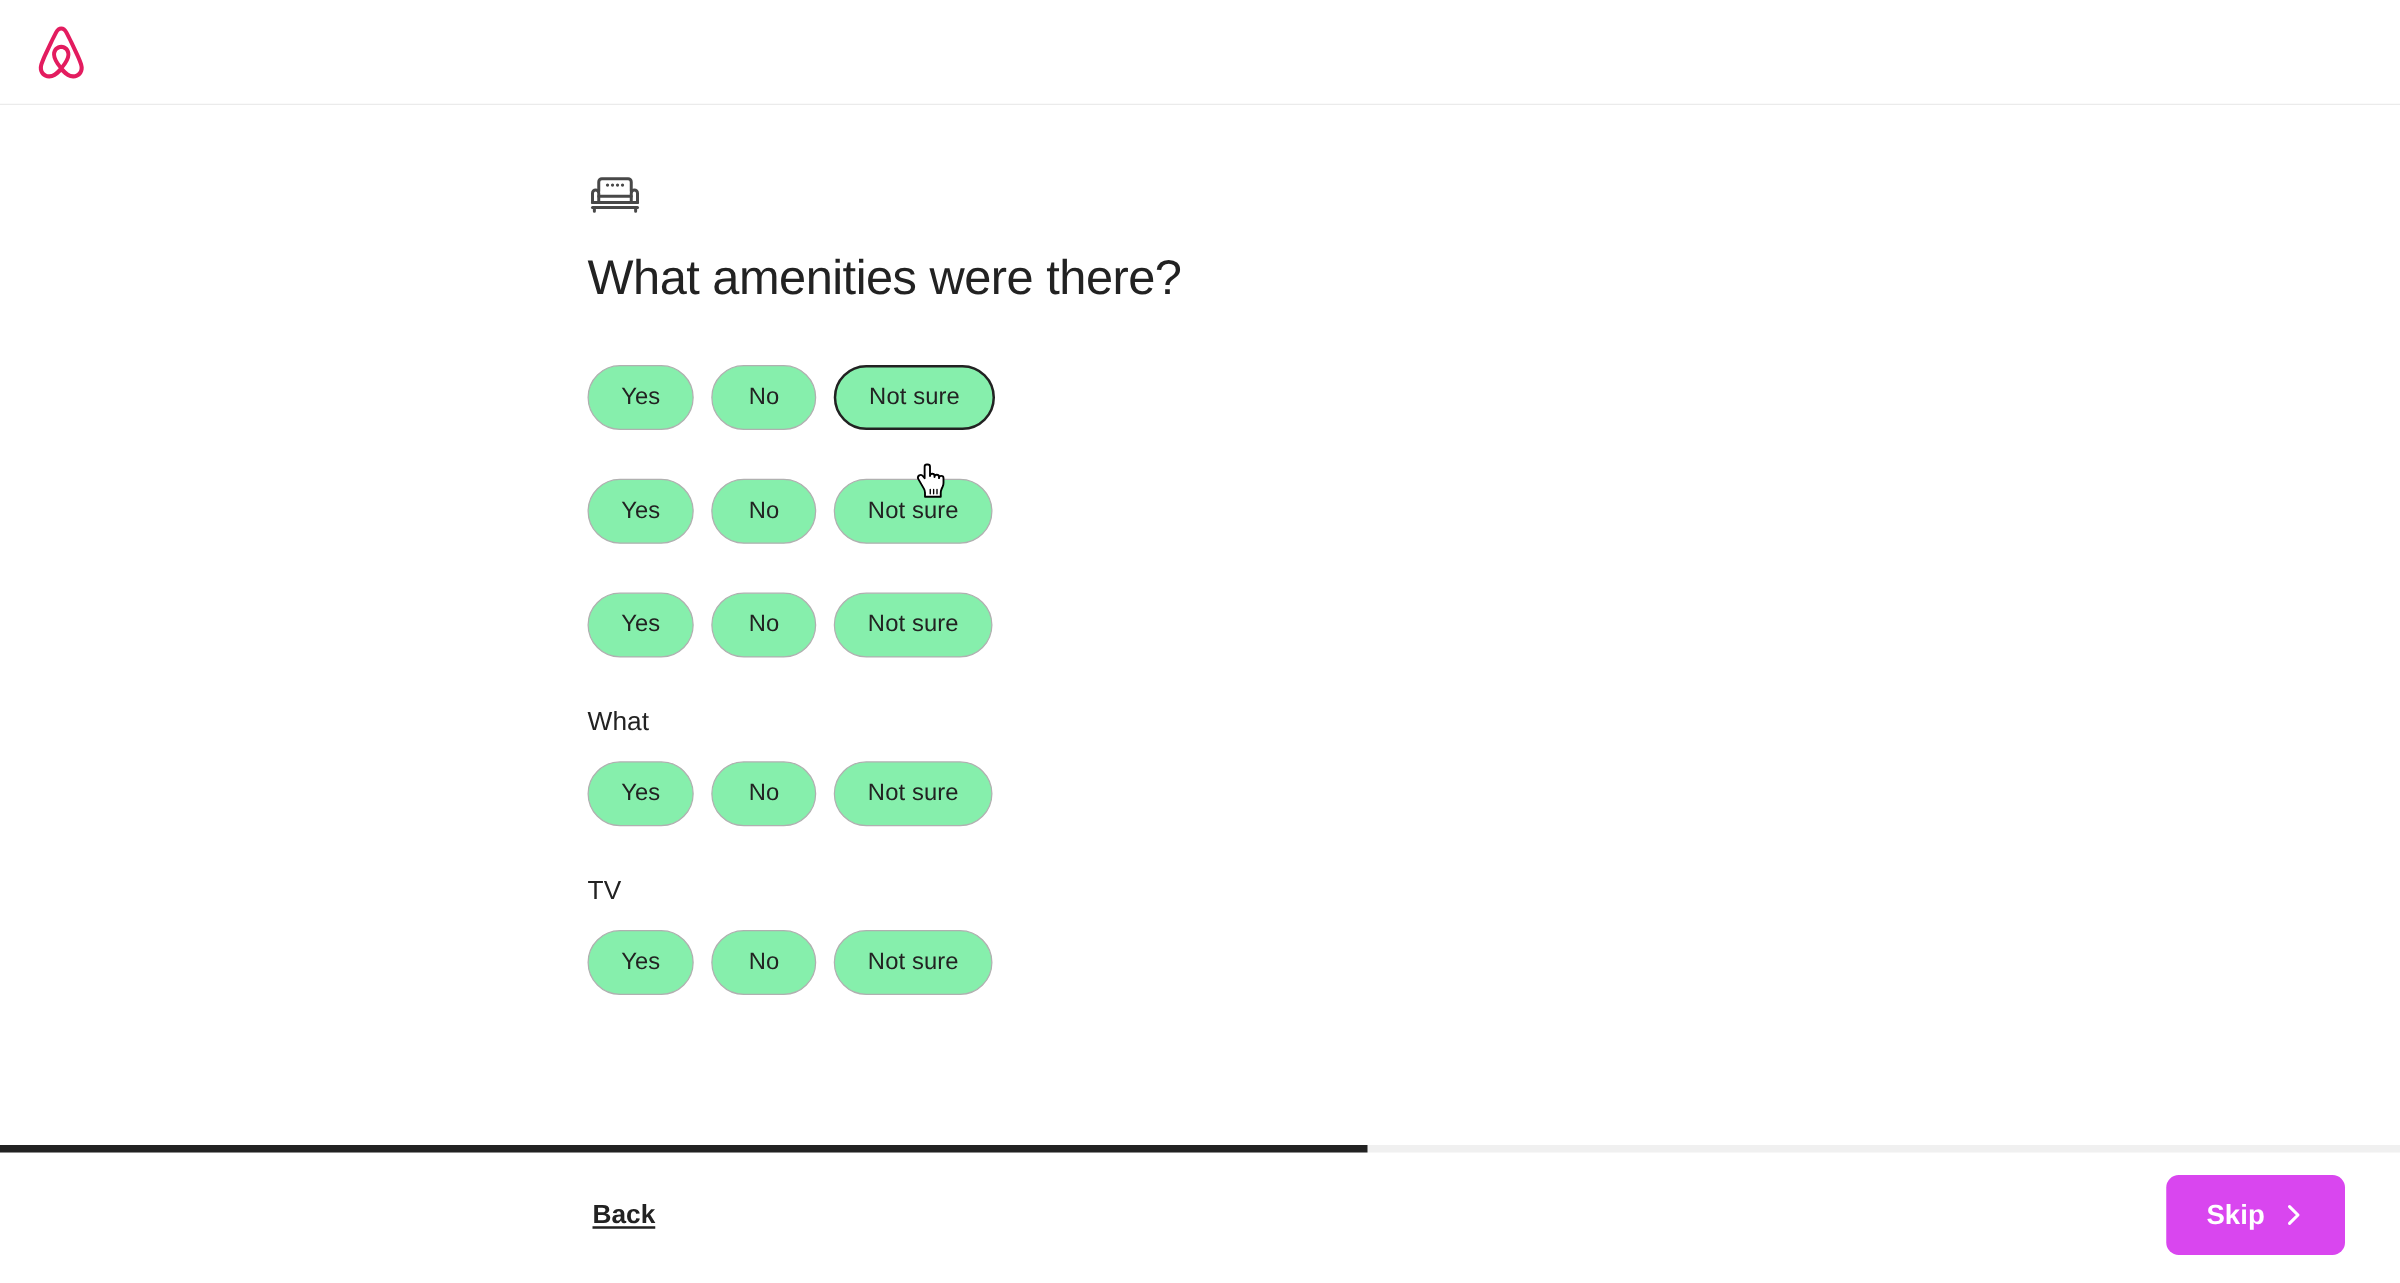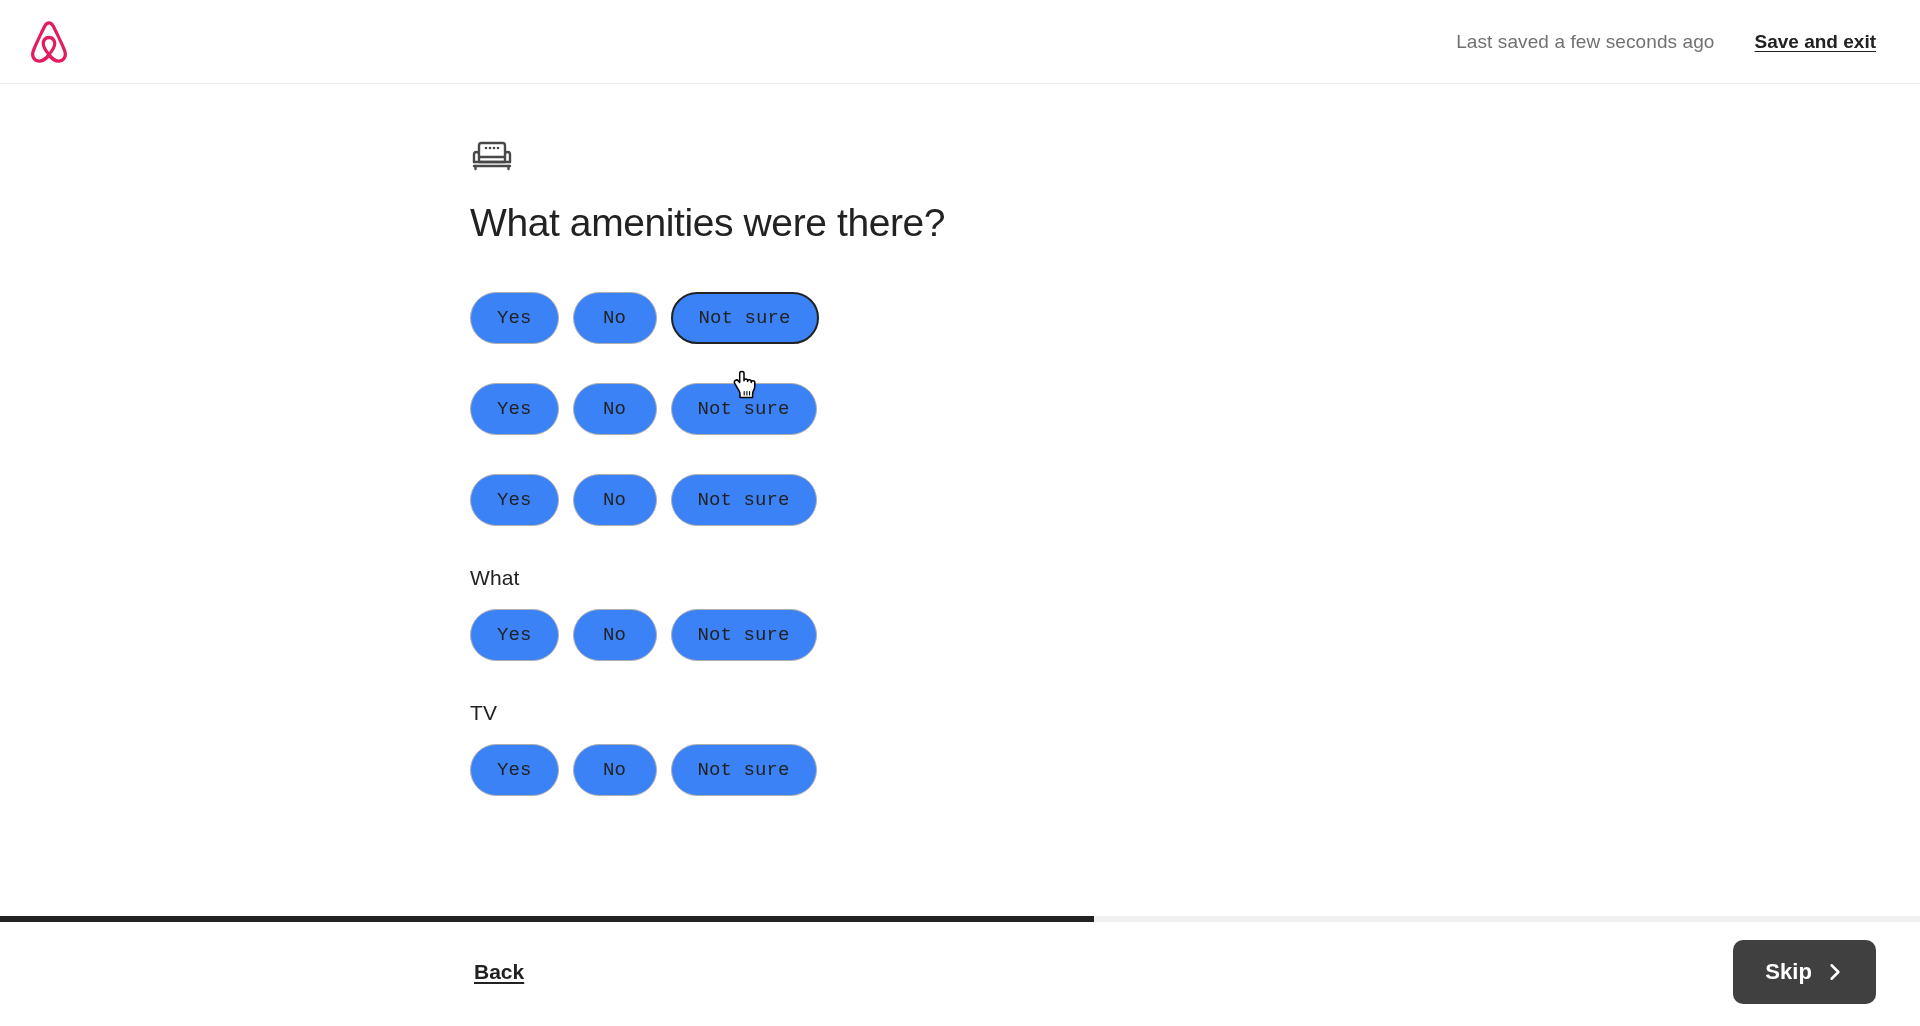--- a/index.html
+++ b/index.html
@@ -116,22 +116,22 @@
     display: flex;
     gap: 14px;
   }
 
   .option-btn {
     min-width: 84px;
     height: 52px;
     padding: 0 26px;
     border-radius: 26px;
     border: 1px solid #b0b0b0;
-    background: #3b82f6;
-    font-family: Liberation Mono, monospace;
+    background: #86efac;
+    font-family: Liberation Sans, sans-serif;
     font-size: 19px;
     color: #222222;
     cursor: pointer;
     display: flex;
     align-items: center;
     justify-content: center;
     white-space: nowrap;
     letter-spacing: 0.1px;
   }
 
@@ -191,21 +191,21 @@
     text-decoration: underline;
     text-underline-offset: 3px;
     background: none;
     border: none;
     cursor: pointer;
     font-family: inherit;
     padding: 8px 4px;
   }
 
   .skip-btn {
-    background: #404040;
+    background: #d946ef;
     color: #ffffff;
     border: none;
     border-radius: 10px;
     height: 64px;
     padding: 0 32px;
     font-family: "Liberation Sans", sans-serif;
     font-size: 22px;
     font-weight: bold;
     cursor: pointer;
     display: flex;
@@ -220,24 +220,20 @@
 
 <div id="app">
 
   <div class="header">
     <div class="logo">
       <svg width="46" height="46" viewBox="0 0 32 32" fill="none" xmlns="http://www.w3.org/2000/svg" aria-hidden="true">
         <path d="M16 1.5c-1.6 0-2.9 1-3.9 2.9-0.7 1.3-1.6 3.1-2.8 5.6-1.9 4-3.6 7.6-4.6 10-0.7 1.7-1.1 3-1.2 4.2-0.2 3.4 2.3 6.2 5.7 6.3 2.4 0.1 4.6-1.3 6.8-3.6 2.2 2.3 4.4 3.7 6.8 3.6 3.4-0.1 5.9-2.9 5.7-6.3-0.1-1.2-0.5-2.5-1.2-4.2-1-2.4-2.7-6-4.6-10-1.2-2.5-2.1-4.3-2.8-5.6-1-1.9-2.3-2.9-3.9-2.9zm0 2.3c0.7 0 1.4 0.6 2 1.8 0.6 1.2 1.5 2.9 2.7 5.4 1.9 3.9 3.5 7.5 4.5 9.8 0.6 1.5 1 2.6 1 3.5 0.1 2.1-1.3 3.7-3.4 3.8-1.7 0.1-3.5-1.2-5.4-3.4 2.2-2.7 3.6-5.2 3.7-7.5 0.1-3.1-2.2-5.5-5.1-5.5s-5.2 2.4-5.1 5.5c0.1 2.3 1.5 4.8 3.7 7.5-1.9 2.2-3.7 3.5-5.4 3.4-2.1-0.1-3.5-1.7-3.4-3.8 0-0.9 0.4-2 1-3.5 1-2.3 2.6-5.9 4.5-9.8 1.2-2.5 2.1-4.2 2.7-5.4 0.6-1.2 1.3-1.8 2-1.8zm0 10.2c1.7 0 2.9 1.3 2.9 3.2-0.1 1.6-1.1 3.6-2.9 5.9-1.8-2.3-2.8-4.3-2.9-5.9 0-1.9 1.2-3.2 2.9-3.2z" fill="#e31c5f"></path>
       </svg>
     </div>
 
-    <div class="header-right">
-      <span class="last-saved">Last saved a few seconds ago</span>
-      <button class="save-exit">Save and exit</button>
-    </div>
   </div>
 
   <div class="main">
     <div class="content">
 
       <div class="bed-icon">
         <svg width="44" height="38" viewBox="0 0 44 38" fill="none" xmlns="http://www.w3.org/2000/svg" aria-hidden="true">
           <path d="M9 17V9.5A2.5 2.5 0 0 1 11.5 7h21A2.5 2.5 0 0 1 35 9.5V17" stroke="#484848" stroke-width="2.4" stroke-linecap="round" stroke-linejoin="round"></path>
           <circle cx="16" cy="12" r="1.3" fill="#484848"></circle>
           <circle cx="20" cy="12" r="1.3" fill="#484848"></circle>

